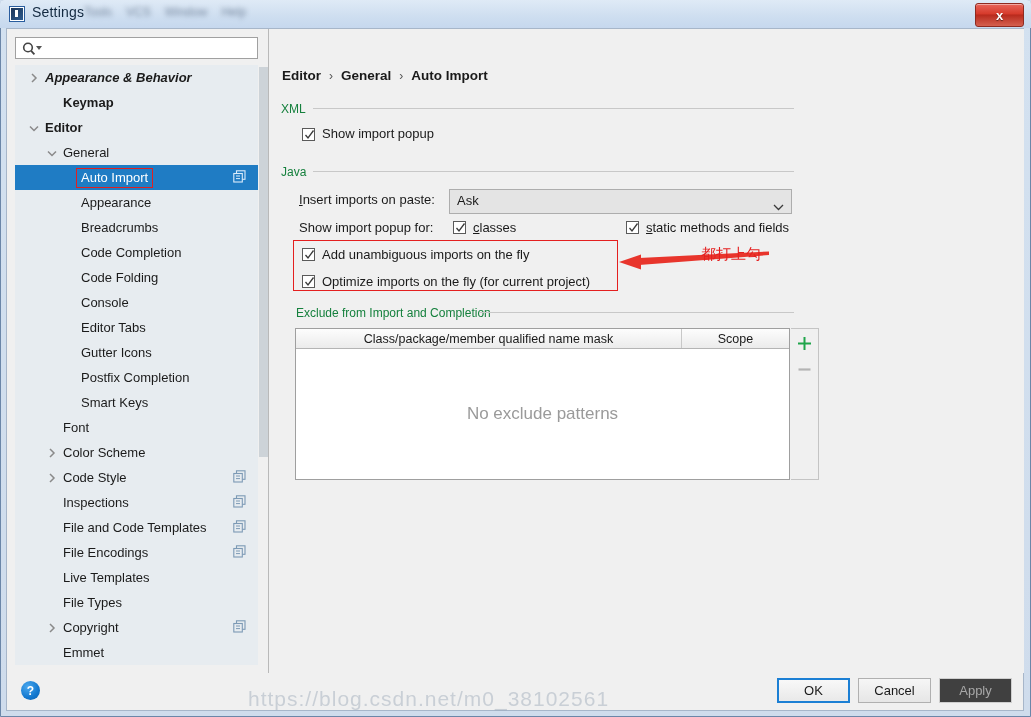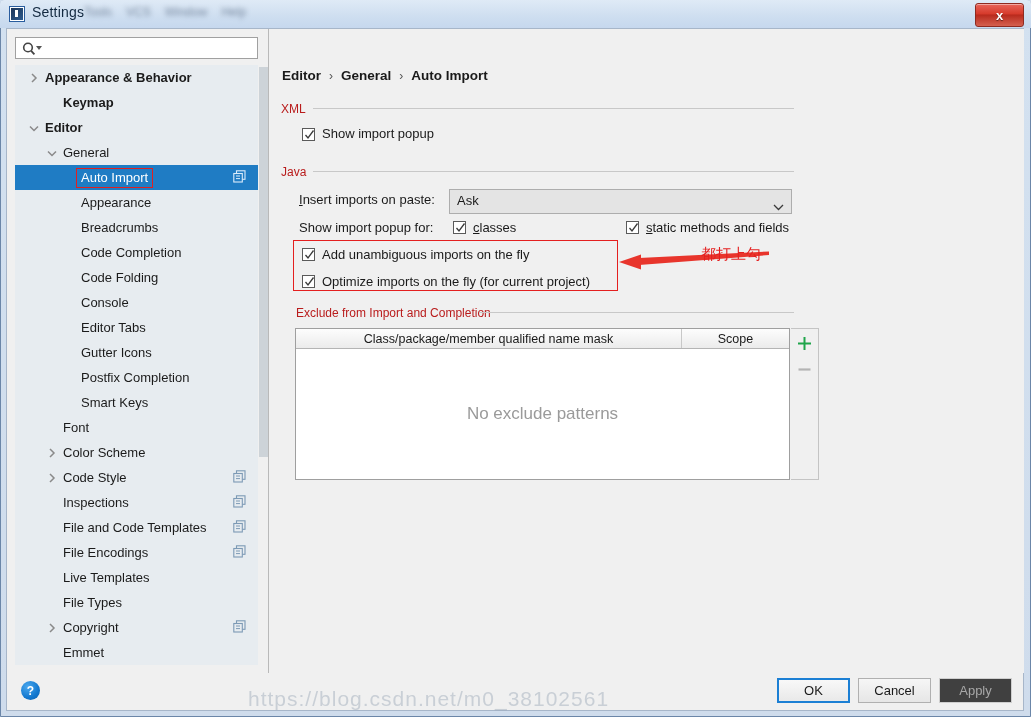--- a/index.html
+++ b/index.html
@@ -207,21 +207,21 @@
     font-size: 13.5px;
     font-weight: bold;
     color: #1a1a1a;
     display: flex; align-items: center; gap: 8px;
   }
   .bc-sep { color: #555; font-weight: normal; font-size: 12px; }
 
   .group-label {
     position: absolute;
     font-size: 12px;
-    color: #b91c1c;
+    color: #15803d;
   }
   .group-rule {
     position: absolute;
     height: 1px;
     background: #c8c8c8;
   }
 
   .chk {
     position: absolute;
     width: 13px; height: 13px;
@@ -434,21 +434,21 @@
       <input class="search-input" type="text" value="" placeholder="" style="">
     </div>
 
     <div class="tree-panel">
         <div class="tree-row bold" style="top: 0px;">
           <span class="tw" style="left: 12px;">
             <svg width="14" height="14" viewBox="0 0 14 14">
               <polyline points="5,3 9,7 5,11" fill="none" stroke="#8a8a8a" stroke-width="1.5"></polyline>
             </svg>
           </span>
-          <span class="tree-label" style="left: 30px;">Appearance &amp; Behavior</span>
+          <span class="tree-label" style="left: 30px; font-style: italic;">Appearance &amp; Behavior</span>
         </div>
         <div class="tree-row bold" style="top: 25px;">
           <span class="tree-label" style="left: 48px;">Keymap</span>
         </div>
         <div class="tree-row bold" style="top: 50px;">
           <span class="tw" style="left: 12px;">
             <svg width="14" height="14" viewBox="0 0 14 14">
               <polyline points="3,5.5 7,9.5 11,5.5" fill="none" stroke="#8a8a8a" stroke-width="1.5"></polyline>
             </svg>
           </span>

